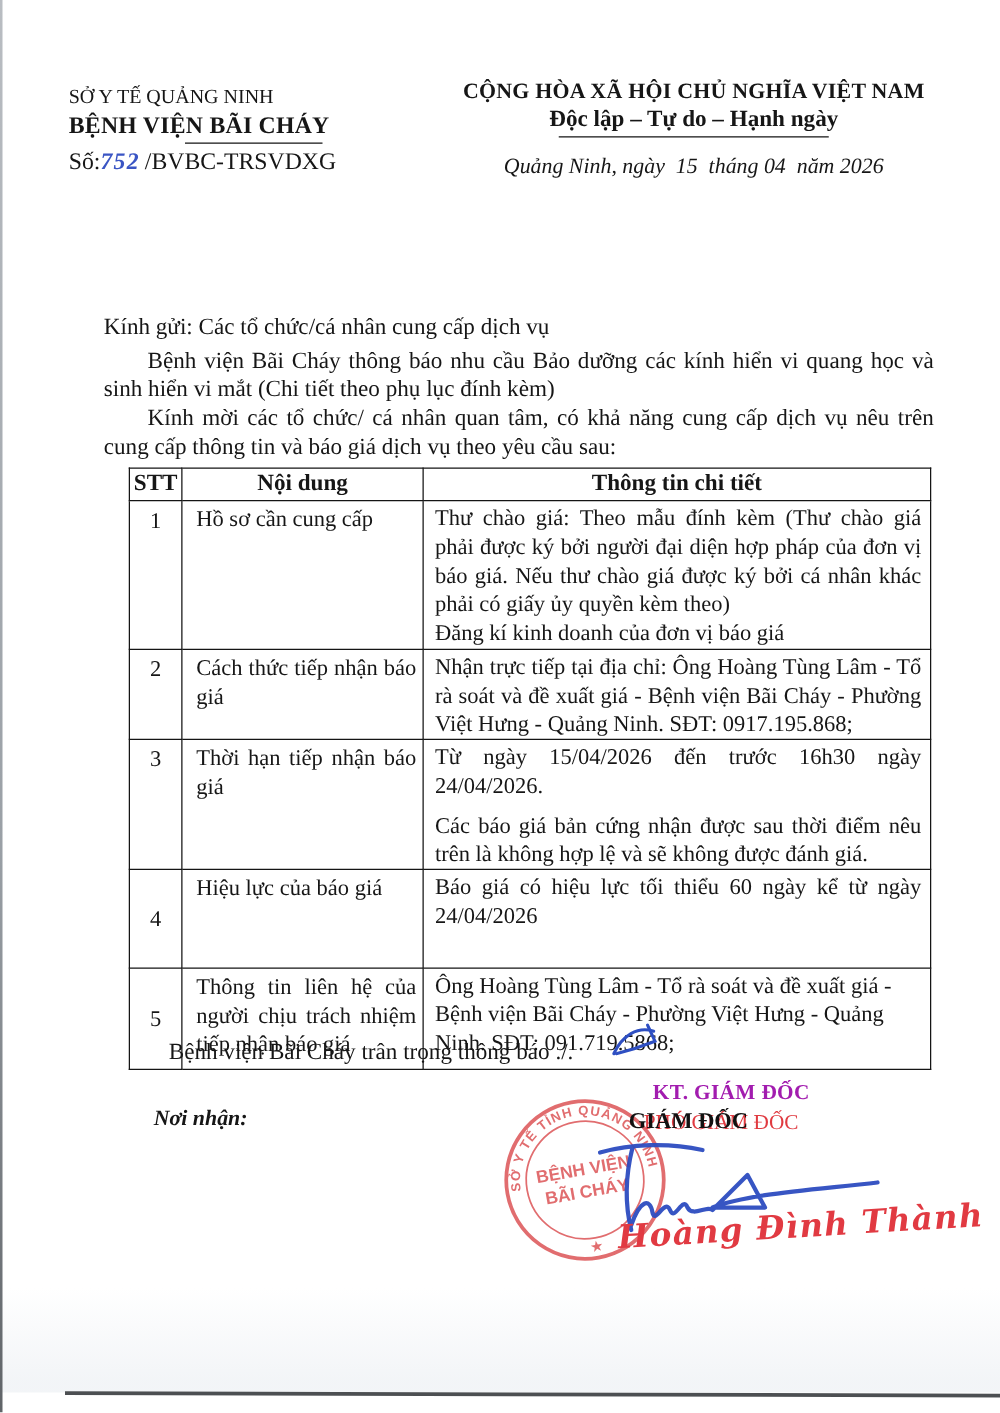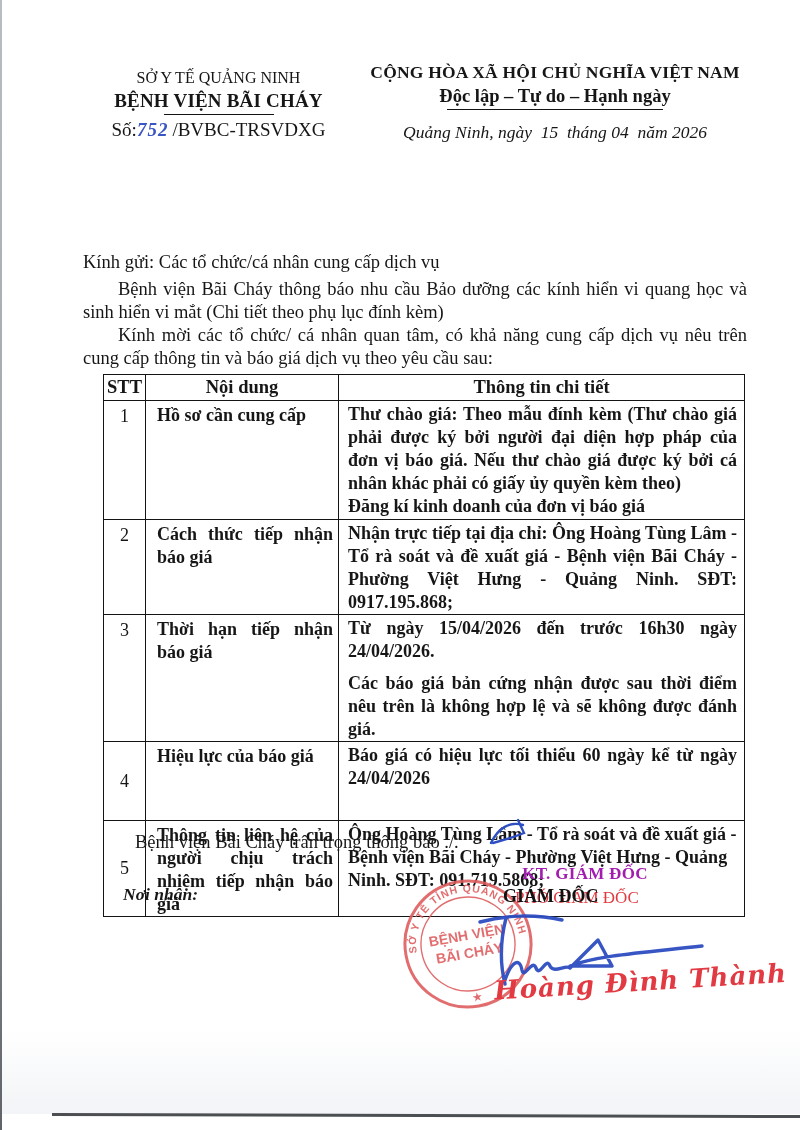--- a/index.html
+++ b/index.html
@@ -6,21 +6,21 @@
   body{width:800px;height:1130px;background:#ffffff;position:relative;overflow:hidden;
        font-family:"Liberation Serif","DejaVu Serif",serif;color:#161616;}
   .abs{position:absolute;}
   
   .edge-left{left:0;top:0;width:2px;height:1130px;
       background:linear-gradient(#b9bdc2 0%,#9aa0a6 60%,#606468 100%);}
   .edge-bottom{left:52px;top:1114px;width:748px;height:3px;background:#4c4f52;transform:rotate(.15deg);}
   .paper-tint{left:0;top:1030px;width:800px;height:84px;
       background:linear-gradient(180deg,rgba(210,218,228,0) 0%,rgba(205,214,224,.25) 90%);}
   
-  .org{left:71px;top:66px;width:295px;text-align:center;line-height:23px;}
+  .org{left:55px;top:66px;width:295px;text-align:left;line-height:23px;}
   .org-name{font-size:19px;font-weight:bold;letter-spacing:.2px;}
   .rule{border-top:1.6px solid #141414;height:0;margin:2px auto 3px auto;}
   .rule-org{width:110px;}
   .doc-no{font-size:19px;margin-top:1px;}
   .doc-no .num{color:#3a55c4;font-style:italic;font-weight:bold;letter-spacing:1px;}
   .doc-no .suffix{margin-left:4px;}
   .subject{font-size:17.5px;line-height:22px;margin-top:2px;}
   
   .national{left:340px;top:62px;width:430px;text-align:center;}
   .nat-title{font-size:17.5px;font-weight:bold;letter-spacing:.2px;}
@@ -37,21 +37,21 @@
   table{border-collapse:collapse;table-layout:fixed;width:641px;}
   col.c1{width:42px;} col.c2{width:193px;} col.c3{width:406px;}
   th,td{border:1.7px solid #141414;}
   th{font-size:18.5px;font-weight:bold;text-align:center;height:25px;padding:0;}
   td{vertical-align:top;font-size:18px;line-height:23px;padding:2px 6px 0 6px;}
   td.stt{text-align:center;padding-top:4px;}
   tr.mid td.stt{vertical-align:middle;padding-top:0;}
   td.nd{text-align:justify;padding:3px 5px 0 11px;}
   td.ct{text-align:justify;padding:2px 7px 0 9px;}
   td.ct.left{text-align:left;}
-  td.ct p,td.nd p{margin:0;font-weight:bold;}
+  td.ct p,td.nd p{margin:0;}
   td.ct p.gap{margin-top:9px;}
   tr.r1 td{height:114px;} tr.r2 td{height:66px;} tr.r3 td{height:83px;}
   tr.r4 td{height:75px;} tr.r5 td{height:77px;}
   
   .closing{left:135px;top:832px;font-size:18.5px;}
   .recipients{left:123px;top:884px;font-size:17px;line-height:21px;}
   .recipients .label{font-weight:bold;font-style:italic;font-size:17.5px;margin-bottom:2px;}
   
   .kt-line{left:470px;top:864px;width:230px;text-align:center;
       color:#a21caf;font-weight:bold;font-size:17px;letter-spacing:.3px;}

